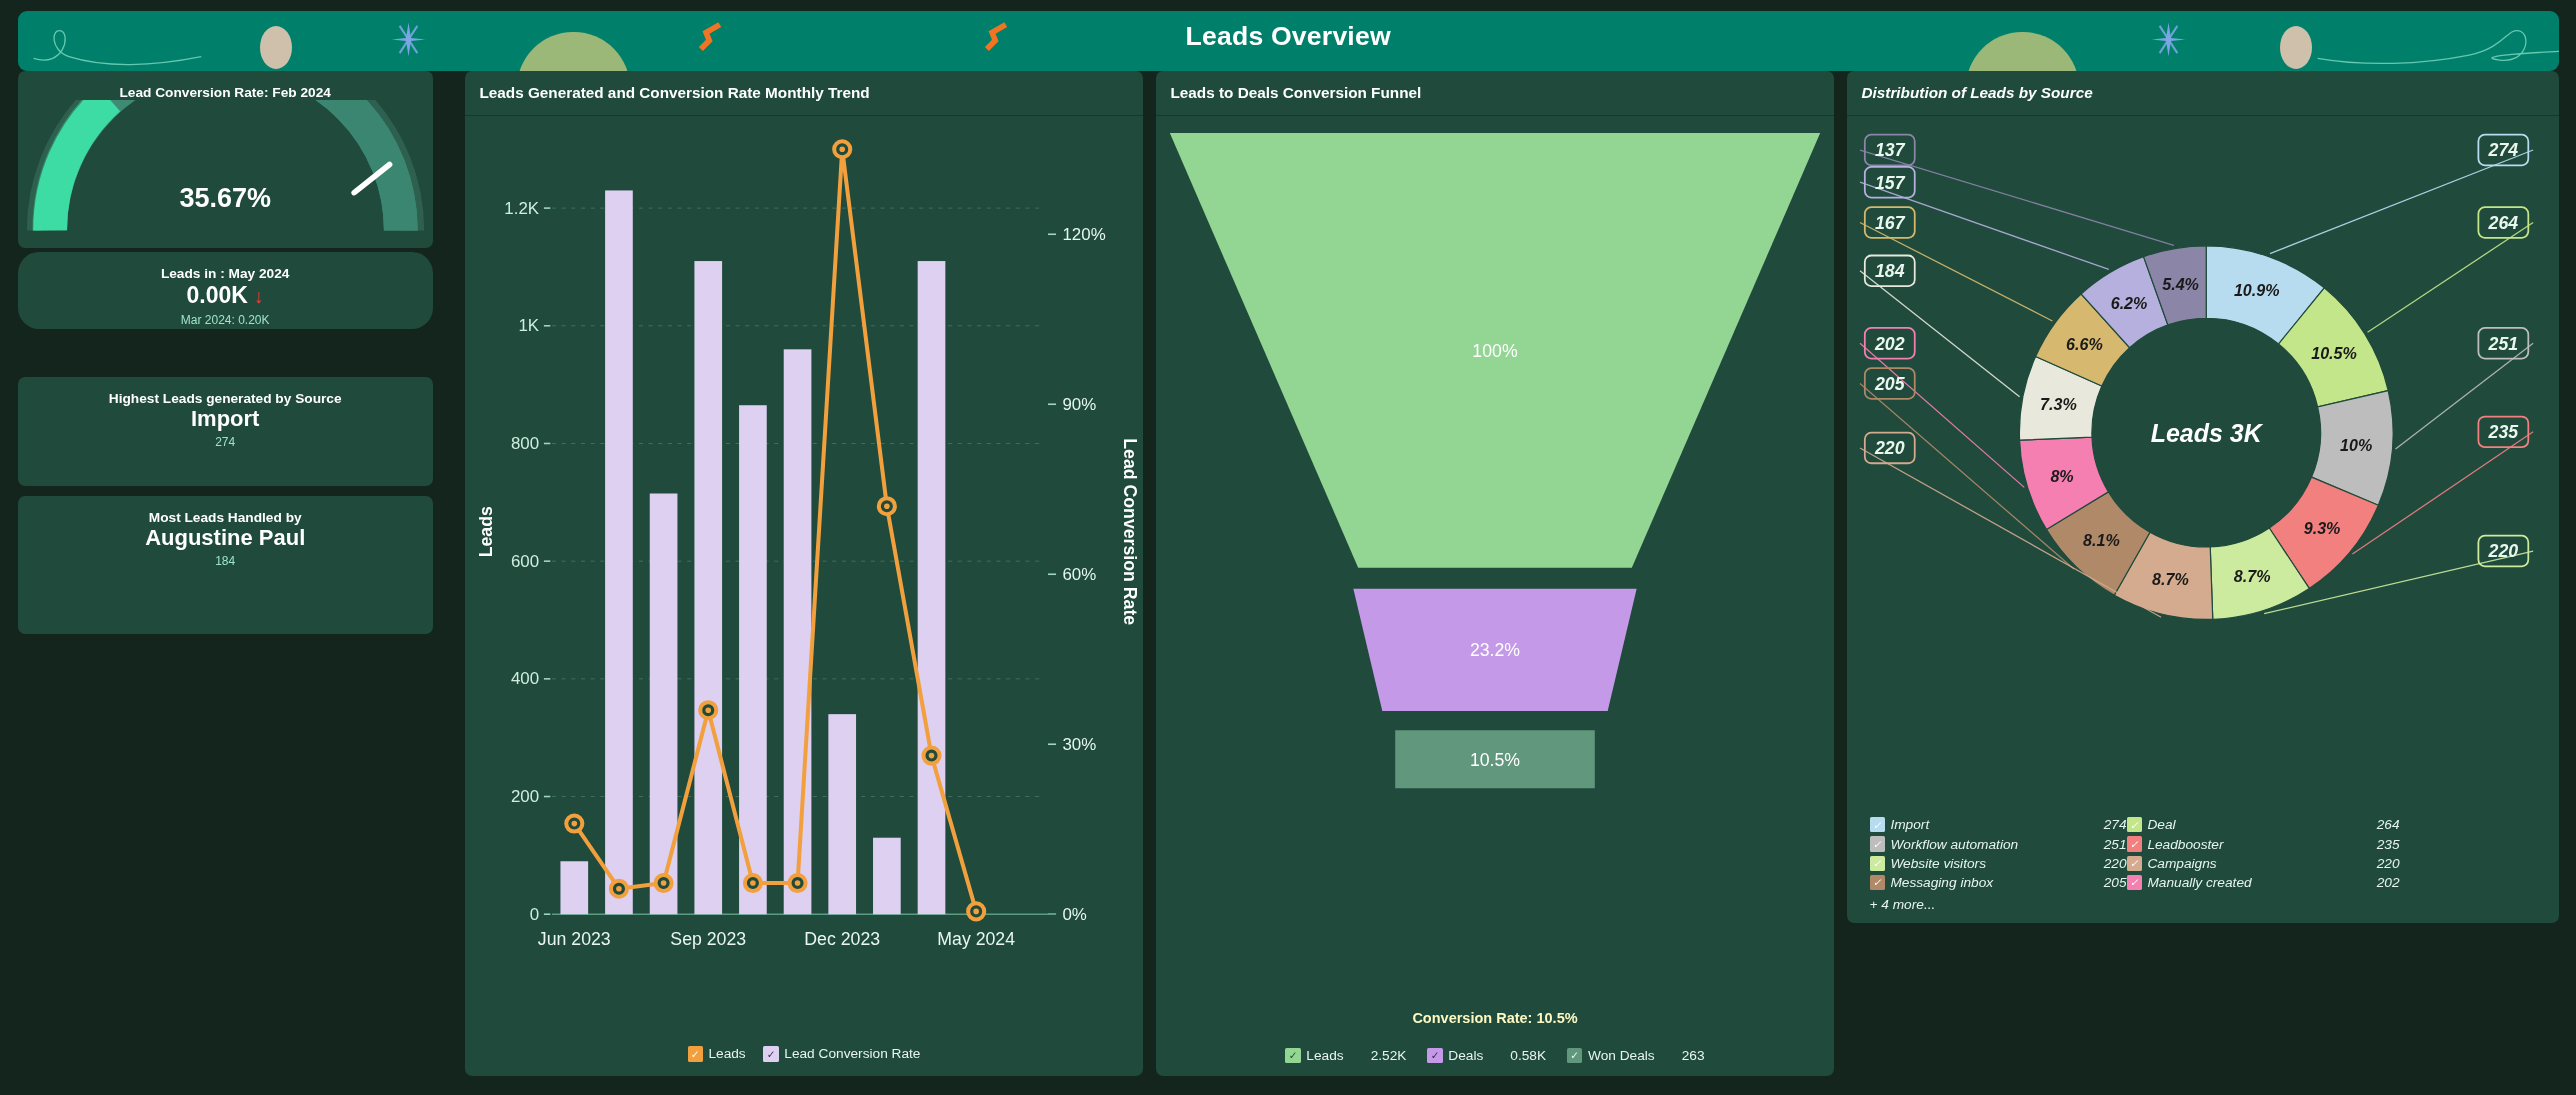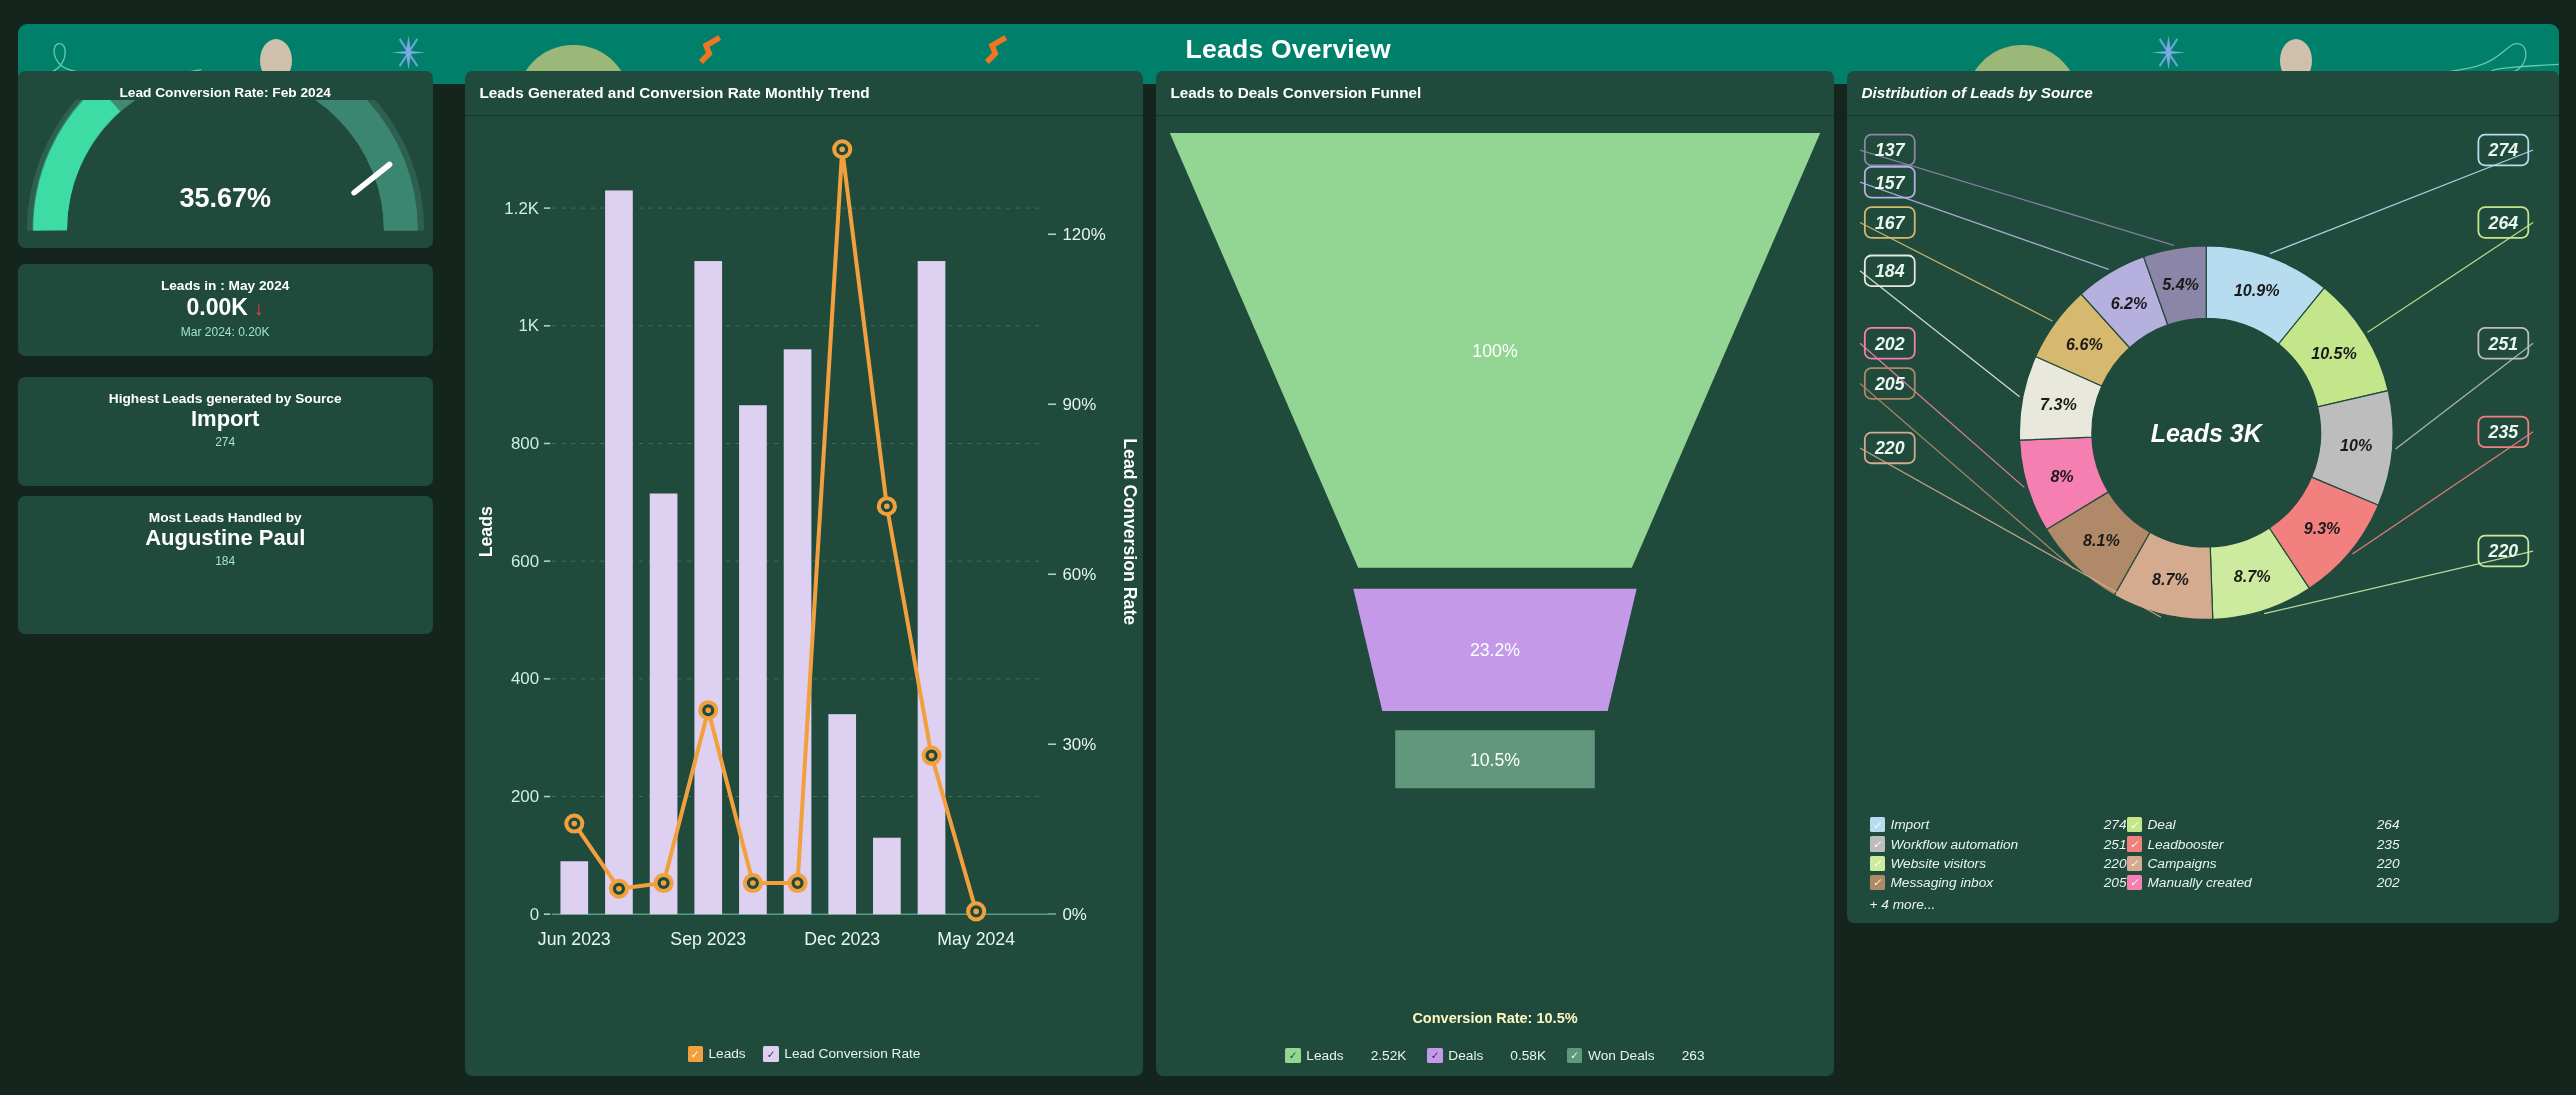--- a/index.html
+++ b/index.html
@@ -6,21 +6,21 @@
   html, body { width: 2576px; height: 1096px; overflow: hidden; }
   body {
     background: #14251e;
     font-family: "Liberation Sans", sans-serif;
     color: #ffffff;
     -webkit-font-smoothing: antialiased;
   }
 
   
   .header {
-    position: absolute; left: 17.7px; top: 24px;
+    position: absolute; left: 17.7px; top: 11px;
     width: 2541px; height: 60px;
     background: #00806a;
     border-radius: 9px;
     overflow: hidden;
   }
   .header-title {
     position: absolute; left: 0; top: 0; width: 100%; height: 50px;
     display: flex; align-items: center; justify-content: center;
     font-size: 26.6px; font-weight: 600; letter-spacing: 0.2px;
     color: #ffffff; z-index: 5;
@@ -62,21 +62,21 @@
   .kpi-value-lg {
     text-align: center; font-size: 22px; font-weight: 700; color: #fff;
   }
   .kpi-sub {
     text-align: center; font-size: 12px; color: #9fe3cb; padding-top: 3.2px;
   }
   .arrow-down { color: #ff3b30; font-size: 19.3px; }
 
   
   #gauge-card   { left: 17.7px;  top: 71px;  width: 415px; height: 177px; }
-  #leads-card   { left: 17.7px;  top: 264px; width: 415px; height: 92px; }
+  #leads-card   { left: 17.7px;  top: 252px; width: 415px; height: 77px; border-radius: 21px; }
   #source-card  { left: 17.7px;  top: 377px; width: 415px; height: 109px; }
   #handler-card { left: 17.7px;  top: 496px; width: 415px; height: 138px; }
 
   .gauge-wrap { position: relative; width: 100%; height: 133px; }
   .gauge-text {
     position: absolute; left: 0; right: 0; top: 83px;
     text-align: center; font-size: 27px; font-weight: 600; color: #fff;
   }
 
   

